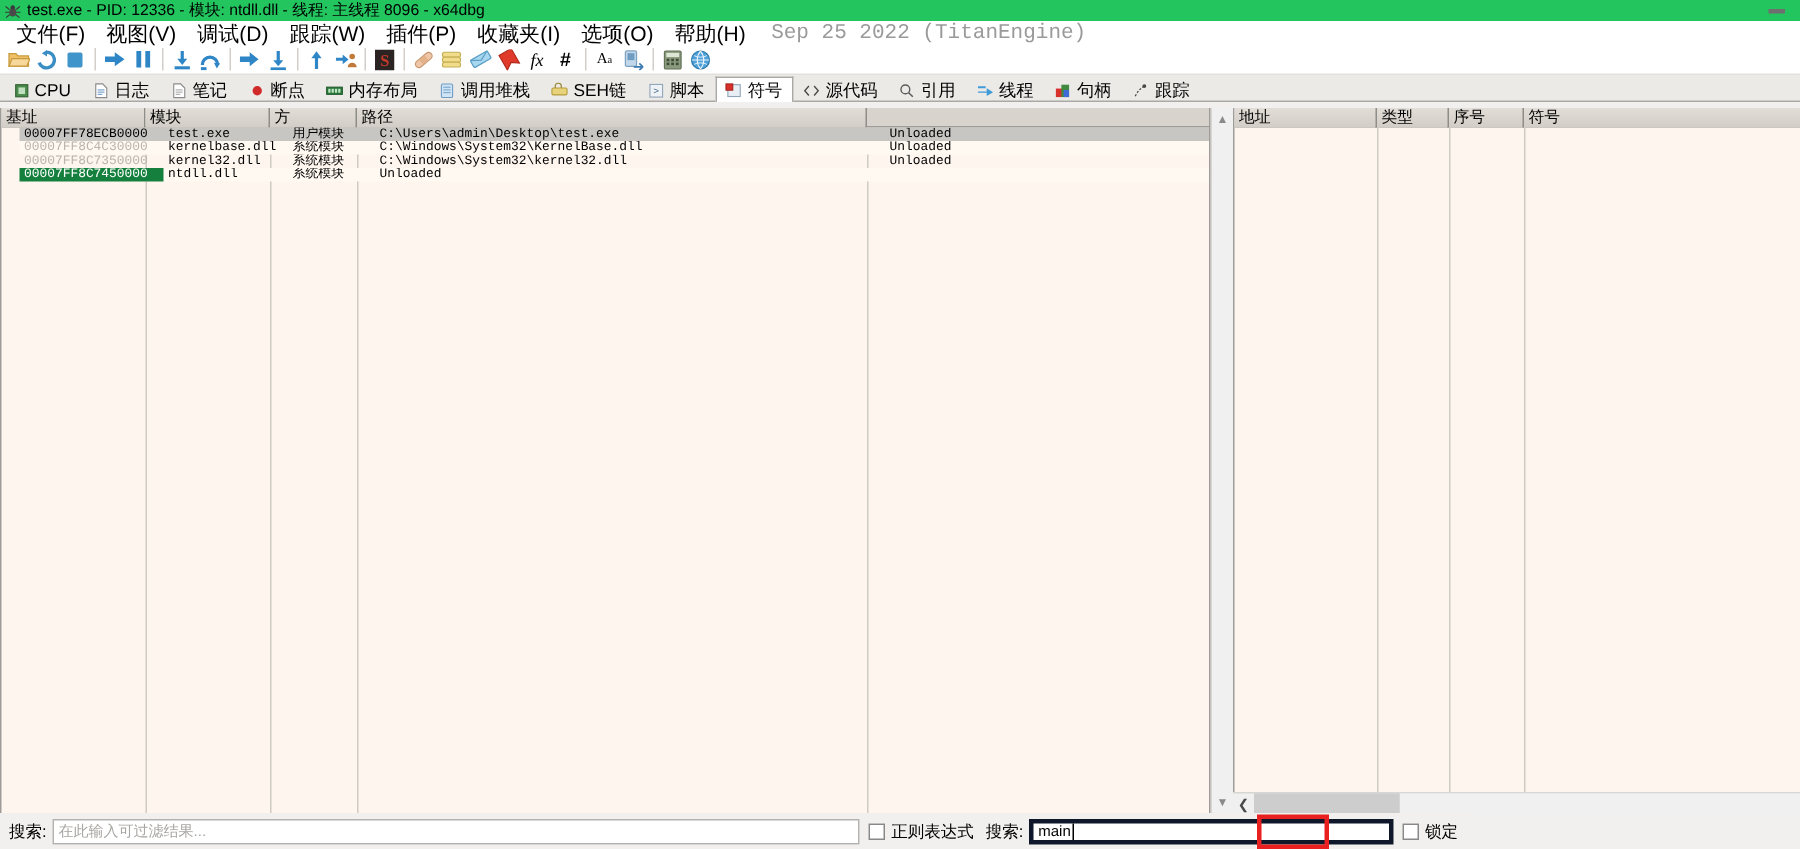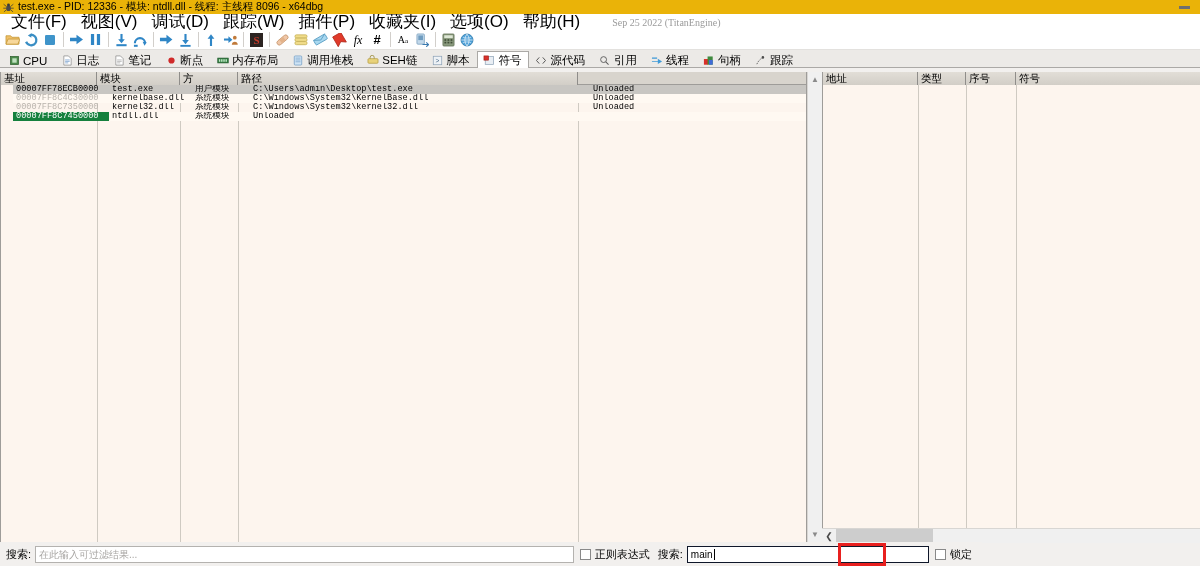--- a/index.html
+++ b/index.html
@@ -10,21 +10,21 @@
     background: #f0f0f0;
     font-family: "Liberation Sans", sans-serif;
     font-size: 11px;
     color: #000;
     -webkit-font-smoothing: none;
   }
   #app { position: relative; width: 1200px; height: 566px; background: #f2f0ee; }
 
   
   .titlebar {
-    height: 14px; background: #eab308;
+    height: 14px; background: #22c55e;
     display: flex; align-items: center;
     padding: 0 2px; position: relative;
   }
   .titlebar .tb-icon {
     width: 13px; height: 12px; margin-right: 3px;
     display: flex; align-items: center; justify-content: center;
   }
   .titlebar .tb-text {
     font-size: 10.5px; color: #000; white-space: nowrap;
     font-family: "Liberation Sans", sans-serif;
@@ -32,26 +32,26 @@
   .win-controls { position: absolute; right: 2px; top: 0; height: 14px; display: flex; align-items: center; }
   .win-btn { width: 28px; height: 14px; display:flex; align-items:center; justify-content:center; }
   .min-glyph { display:block; width: 11px; height: 3px; background: #6f6f6f; }
 
   
   .menubar {
     height: 16px; background: #ffffff;
     display: flex; align-items: center; padding-left: 4px;
   }
   .menu-item {
-    padding: 1px 7px; font-size: 17px; white-space: nowrap;
+    padding: 1px 7px; font-size: 14px; white-space: nowrap;
     color: #000; line-height: 14px;
   }
   .menu-build {
-    margin-left: 25px; font-size: 10px; color: #9a9a9a;
-    font-family: Liberation Serif, serif; white-space: nowrap;
+    margin-left: 10px; font-size: 14px; color: #9a9a9a;
+    font-family: Liberation Mono, monospace; white-space: nowrap;
   }
 
   
   .toolbar {
     height: 20px; background: #ffffff;
     display: flex; align-items: center; padding-left: 3px;
     border-bottom: 1px solid #e3e1de;
   }
   .tb-btn {
     width: 18px; height: 18px; margin-right: 1px;
@@ -135,21 +135,21 @@
     padding: 0 4px; gap: 0;
   }
   .bb-label { font-size: 11px; white-space: nowrap; padding: 0 4px 0 2px; }
   .textinput {
     height: 17px; border: 1px solid #b4b2af; background: #ffffff;
     font-size: 10px; line-height: 15px; padding: 0 3px;
     font-family: Liberation Sans, sans-serif; color: #000;
     display: flex; align-items: center;
   }
   .textinput.placeholder { color: #a8a6a3; }
-  .textinput.focused { border: 1px solid #0f172a; }
+  .textinput.focused { border: 3px solid #0f172a; }
   .caret { display:inline-block; width:1px; height:11px; background:#000; margin-left:1px; }
   .chk-wrap { display: flex; align-items: center; gap: 4px; padding: 0 6px; font-size: 11px; white-space: nowrap; }
   .chk {
     width: 11px; height: 11px; border: 1px solid #898989;
     background: #ffffff; display: inline-block; flex: 0 0 auto;
   }
 
   
   .annot-box {
     position: absolute; border: 3px solid #e8201f;

